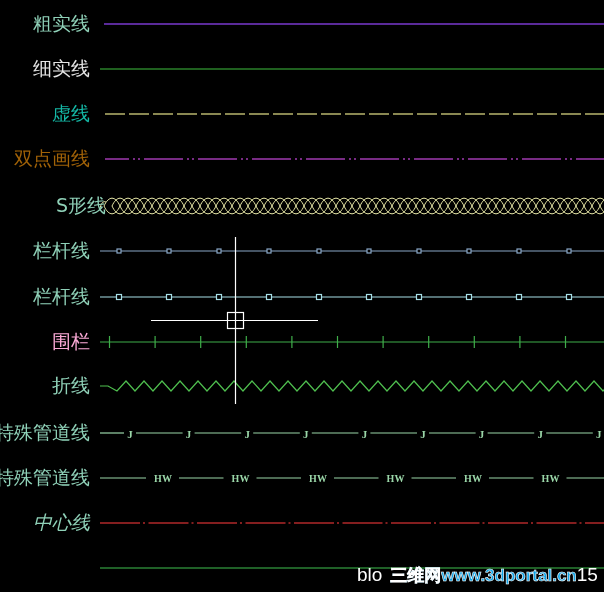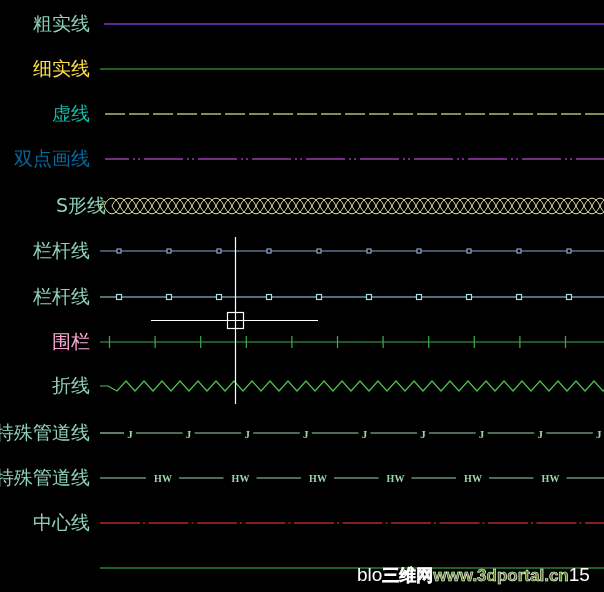--- a/index.html
+++ b/index.html
@@ -1,21 +1,21 @@
 <!DOCTYPE html>
 <html><head>
 <meta charset="utf-8">
 <style>
   html,body{margin:0;padding:0;background:#000;}
   body{width:604px;height:592px;overflow:hidden;position:relative;font-family:"DejaVu Sans",sans-serif;}
   #canvas{position:absolute;left:0;top:0;width:604px;height:592px;background:#000;}
   .label{position:absolute;color:#8fd1b8;font-size:19px;line-height:22px;white-space:nowrap;text-align:right;}
   svg{position:absolute;left:0;top:0;}
   .watermark{position:absolute;left:357px;top:563px;font-family:"Liberation Sans",sans-serif;font-size:19px;color:#fff;white-space:nowrap;line-height:24px;}
-  .watermark .red{color:#4d7c0f;font-weight:bold;font-size:17px;-webkit-text-stroke:0.6px #fff;}
+  .watermark .red{color:#0ea5e9;font-weight:bold;font-size:17px;margin-left:8px;-webkit-text-stroke:0.6px #fff;}
 </style>
 </head>
 <body>
 
 <div id="canvas">
   <svg id="lines" width="604" height="592">
       <g>
         <line x1="104" y1="24" x2="604" y2="24" stroke="#5a2a9a" stroke-width="2"></line>
       </g>
       <g>
@@ -190,31 +190,31 @@
         <line x1="536.5" y1="523" x2="576.5" y2="523" stroke="#b0282a" stroke-width="1.5"></line>
         <line x1="579.5" y1="523" x2="581.5" y2="523" stroke="#b0282a" stroke-width="1.5"></line>
         <line x1="585" y1="523" x2="604" y2="523" stroke="#b0282a" stroke-width="1.5"></line>
       </g>
       <g>
         <line x1="100" y1="568" x2="604" y2="568" stroke="#3fbf4f" stroke-width="1.2"></line>
       </g>
     </svg>
   <div id="labels">
       <div class="label" style="right: 514px; top: 12px; color: rgb(143, 209, 184);">粗实线</div>
-      <div class="label" style="right: 514px; top: 57px; color: #fde047;">细实线</div>
+      <div class="label" style="right: 514px; top: 57px; color: #e5e5e5;">细实线</div>
       <div class="label" style="right: 514px; top: 102px; color: #14b8a6;">虚线</div>
-      <div class="label" style="right: 514px; top: 147px; color: #0369a1;">双点画线</div>
+      <div class="label" style="right: 514px; top: 147px; color: #a16207;">双点画线</div>
       <div class="label" style="right: 498px; top: 194px; color: rgb(143, 209, 184);">S形线</div>
       <div class="label" style="right: 514px; top: 239px; color: rgb(143, 209, 184);">栏杆线</div>
       <div class="label" style="right: 514px; top: 285px; color: rgb(143, 209, 184);">栏杆线</div>
       <div class="label" style="right: 514px; top: 330px; color: #f9a8d4;">围栏</div>
       <div class="label" style="right: 514px; top: 374px; color: rgb(143, 209, 184);">折线</div>
       <div class="label" style="right: 514px; top: 421px; color: rgb(143, 209, 184);">特殊管道线</div>
       <div class="label" style="right: 514px; top: 466px; color: rgb(143, 209, 184);">特殊管道线</div>
-      <div class="label" style="right: 514px; top: 511px; color: rgb(143, 209, 184);">中心线</div>
+      <div class="label" style="right: 514px; top: 511px; color: rgb(143, 209, 184); font-style: italic;">中心线</div>
       <div class="label" style="right: 514px; top: 556px; color: rgb(143, 209, 184); margin-top: 44px;">细线</div>
     </div>
   <svg id="cursor" width="604" height="592">
       <line x1="235.5" y1="237" x2="235.5" y2="404" stroke="#ffffff" stroke-width="1.2"></line>
       <line x1="151" y1="320.5" x2="318" y2="320.5" stroke="#ffffff" stroke-width="1.2"></line>
       <rect x="227.5" y="312.5" width="16" height="16" fill="none" stroke="#ffffff" stroke-width="1.2"></rect>
     </svg>
   <div class="watermark"><span>blo</span><span class="red">三维网www.3dportal.cn</span><span>15</span></div>
 </div>
 

